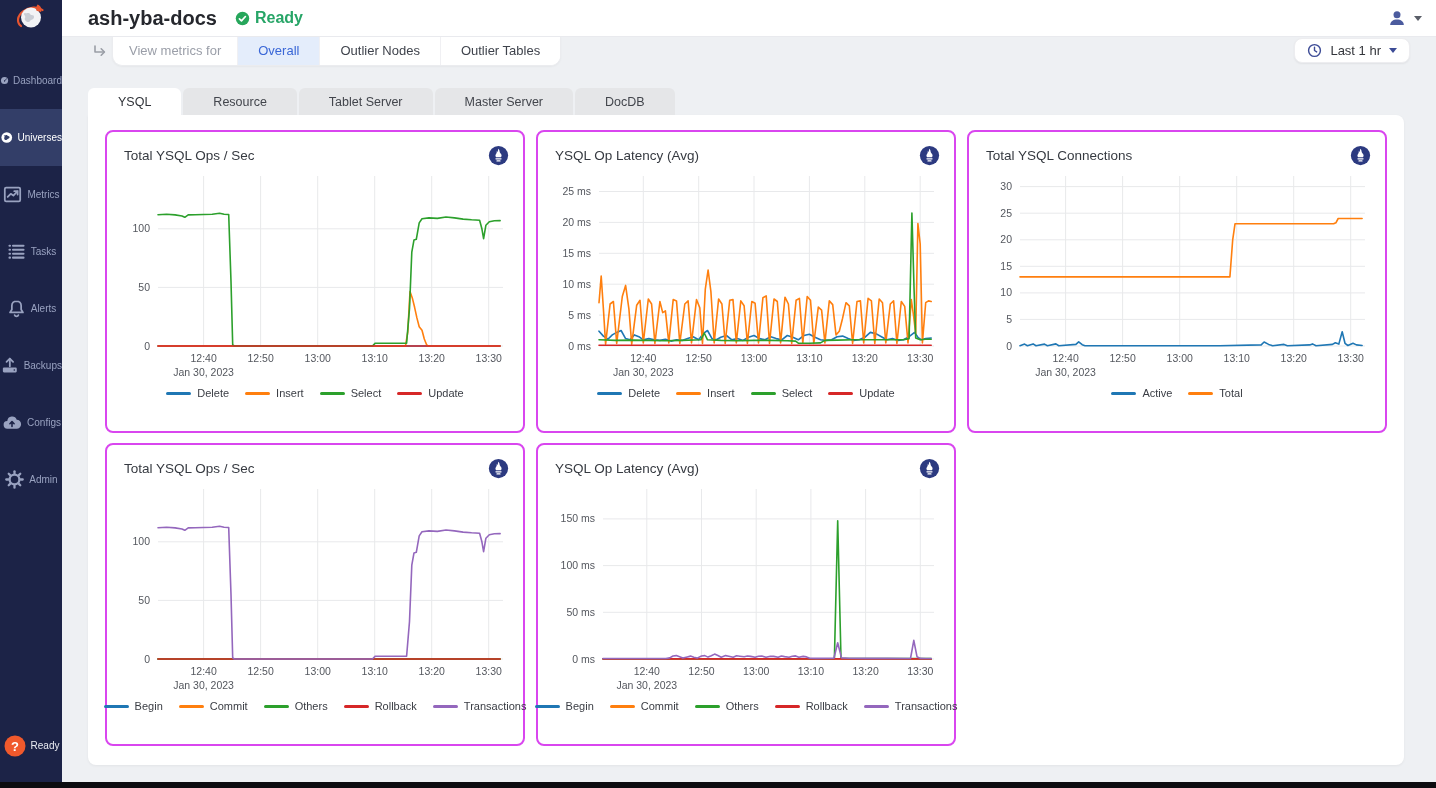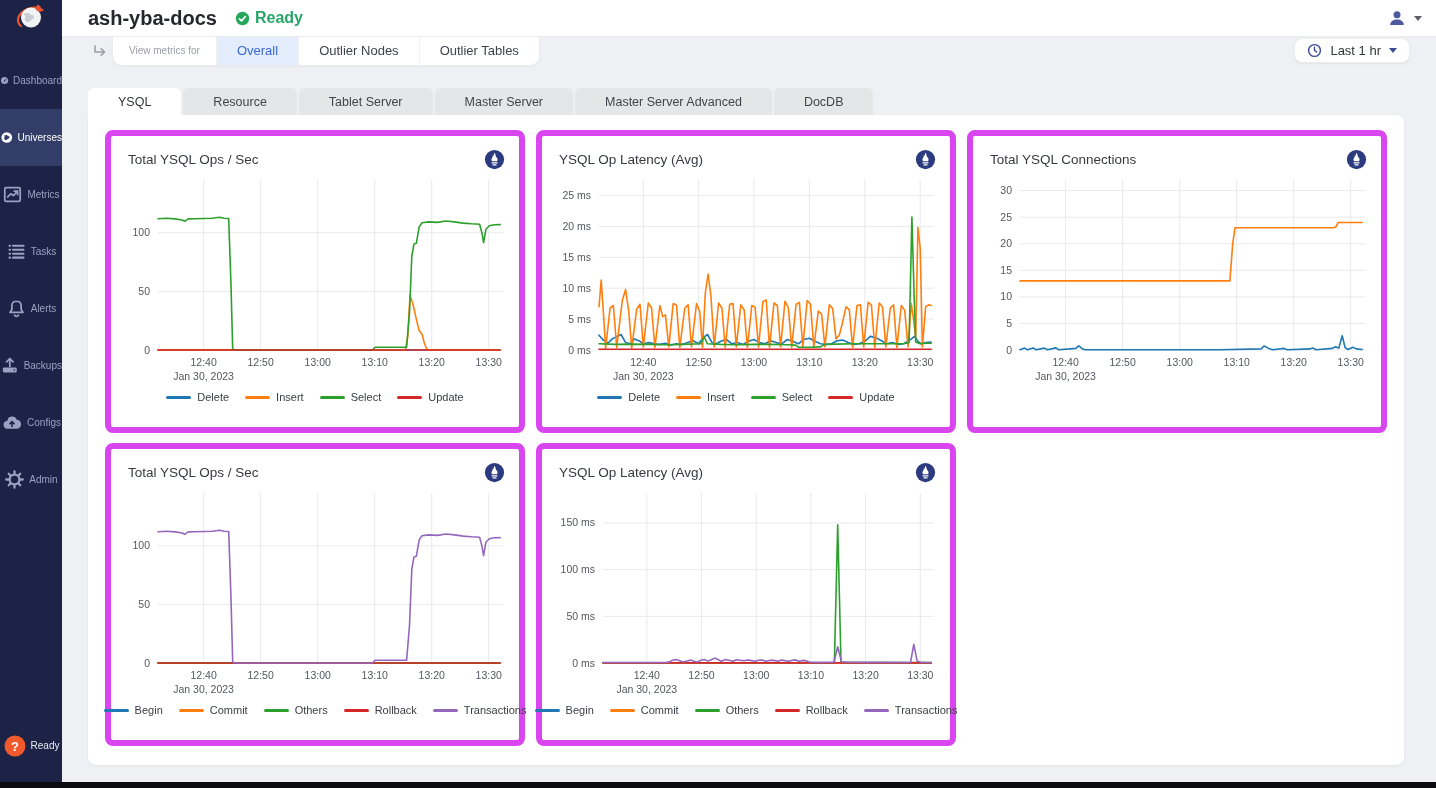--- a/index.html
+++ b/index.html
@@ -22,34 +22,34 @@
   
   .header { position:absolute; left:62px; top:0; right:0; height:36px; background:#fff; display:flex; align-items:center; padding-left:26px; box-shadow:0 1px 0 #e9eaee; z-index:4; }
   .page-title { font-size:20px; font-weight:bold; color:#25272d; }
   .ready-badge { display:flex; align-items:center; gap:5px; margin-left:18px; color:#27a567; font-size:16px; font-weight:bold; }
   .user-box { position:absolute; right:14px; top:0; height:36px; display:flex; align-items:center; gap:7px; cursor:pointer; }
   .caret { width:0; height:0; border-left:4px solid transparent; border-right:4px solid transparent; border-top:5px solid #5a5e68; }
   
   .toolbar { position:absolute; left:62px; top:36px; right:0; height:36px; }
   .return-arrow { position:absolute; left:28px; top:7px; }
   .scope-box { position:absolute; left:50px; top:0; height:30px; background:#fff; border:1px solid #ebecef; border-top:none; border-radius:0 0 10px 10px; display:flex; align-items:stretch; overflow:hidden; box-shadow:0 1px 2px rgba(0,0,0,.04); }
-  .scope-label { color:#9a9ea8; font-size:10px; padding:0 16px; display:flex; align-items:center; }
+  .scope-label { color:#9a9ea8; font-size:13px; padding:0 16px; display:flex; align-items:center; }
   .scope { font-size:13px; padding:0 20px; display:flex; align-items:center; color:#3f434c; border-left:1px solid #f0f0f3; cursor:pointer; background:#fff; }
   .scope.active { background:#e4edfb; color:#3a67d7; }
   .time-pill { position:absolute; right:26px; top:2px; height:25px; background:#fff; border:1px solid #ededf0; border-radius:8px; display:flex; align-items:center; gap:8px; padding:0 12px; font-size:13px; color:#33353b; box-shadow:0 1px 2px rgba(0,0,0,.06); cursor:pointer; }
   .time-pill .caret { border-top-color:#3c4b96; }
   
   .tabs { position:absolute; left:88px; top:88px; display:flex; gap:2px; z-index:3; }
   .tab { height:27px; padding:0 30px; display:flex; align-items:center; font-size:12.5px; color:#42454c; background:#e5e6e8; border-radius:6px 6px 0 0; cursor:pointer; white-space:nowrap; }
   .tab.active { background:#fff; color:#303339; }
   
   .panel { position:absolute; left:88px; top:115px; width:1316px; height:650px; background:#fff; border-radius:0 8px 8px 8px; box-shadow:0 1px 3px rgba(0,0,0,.05); }
   .charts { padding:15px 17px; display:flex; flex-direction:column; gap:10px; }
   .chart-row { display:flex; gap:11px; }
-  .chart-card { width:420px; height:303px; background:#fff; border:6px solid #d946ef; border-radius:8px; position:relative; }
+  .chart-card { width:420px; height:303px; background:#fff; border:2px solid #d946ef; border-radius:8px; position:relative; }
   .card-head { display:flex; justify-content:space-between; align-items:center; padding:13px 14px 0 17px; }
   .card-title { font-size:13.5px; color:#363a41; }
   .prom-icon { cursor:pointer; display:block; }
   svg.plot { display:block; margin:0 auto; }
   .tick-text { font-size:10.5px; fill:#54575e; font-family:"Liberation Sans",sans-serif; }
   .legend { display:flex; justify-content:center; align-items:center; gap:16px; margin-top:5px; }
   .lg-item { display:flex; align-items:center; cursor:pointer; }
   .lg-line { width:25px; height:3px; border-radius:2px; display:inline-block; margin-right:6px; }
   .lg-label { font-size:11px; color:#3a3d44; }
   
@@ -192,21 +192,20 @@
     <span>Last 1 hr</span>
     <span class="caret"></span>
   </div>
 </div>
 
 <div class="tabs">
   <div class="tab active">YSQL</div>
   <div class="tab">Resource</div>
   <div class="tab">Tablet Server</div>
   <div class="tab">Master Server</div>
-  <div class="tab">Master Server Advanced</div>
   <div class="tab">DocDB</div>
 </div>
 
 <div class="panel">
   <div class="charts">
     <div class="chart-row" id="charts-row1">
         <div class="chart-card">
           <div class="card-head">
             <span class="card-title">Total YSQL Ops / Sec</span>
             <svg class="prom-icon" width="21" height="21" viewBox="0 0 24 24">
@@ -354,20 +353,30 @@
             <line x1="40" x2="385" y1="73.8" y2="73.8" stroke="#e8e9eb" stroke-width="1"></line>
             <text class="tick-text" x="32" y="77.3" text-anchor="end">20</text>
             <line x1="40" x2="385" y1="47.2" y2="47.2" stroke="#e8e9eb" stroke-width="1"></line>
             <text class="tick-text" x="32" y="50.7" text-anchor="end">25</text>
             <line x1="40" x2="385" y1="20.6" y2="20.6" stroke="#e8e9eb" stroke-width="1"></line>
             <text class="tick-text" x="32" y="24.1" text-anchor="end">30</text>
             <text class="tick-text" x="85.6" y="210" text-anchor="middle">Jan 30, 2023</text>
             <polyline points="40.0,179.7 44.6,178.1 47.4,179.7 53.1,177.9 56.0,179.7 64.5,178.1 67.4,179.7 75.9,177.9 78.8,179.7 95.9,178.4 98.7,175.8 102.2,178.7 105.0,179.7 125.5,179.7 182.6,179.7 239.6,179.7 281.2,178.9 284.1,176.0 288.6,178.4 292.6,179.7 304.0,178.4 307.4,179.7 329.7,178.9 332.5,177.9 336.0,179.7 352.5,178.4 355.3,176.8 358.8,178.1 362.2,165.7 365.0,177.3 367.9,179.5 373.0,177.3 376.4,178.9 382.1,179.5" fill="none" stroke="#1f77b4" stroke-width="1.6" stroke-linejoin="round" stroke-linecap="round"></polyline>
             <polyline points="40.0,110.9 249.9,110.9 252.7,73.8 255.0,57.8 353.6,57.8 355.9,56.8 358.2,52.5 382.1,52.5" fill="none" stroke="#ff7f0e" stroke-width="1.6" stroke-linejoin="round" stroke-linecap="round"></polyline>
           </svg>
+          <div class="legend">
+            <span class="lg-item">
+              <span class="lg-line" style="background:#1f77b4"></span>
+              <span class="lg-label">Active</span>
+            </span>
+            <span class="lg-item">
+              <span class="lg-line" style="background:#ff7f0e"></span>
+              <span class="lg-label">Total</span>
+            </span>
+          </div>
         </div>
       </div>
     <div class="chart-row" id="charts-row2">
         <div class="chart-card">
           <div class="card-head">
             <span class="card-title">Total YSQL Ops / Sec</span>
             <svg class="prom-icon" width="21" height="21" viewBox="0 0 24 24">
               <circle cx="12" cy="12" r="11" fill="#2c3a80"></circle>
               <path d="M12 4.2c1.7 1.9.9 3.4 1.8 4.7.8 1.1 1.7 1.7 1.7 3.2 0 .8-.3 1.4-.8 1.9H9.3a2.8 2.8 0 0 1-.8-1.9c0-1.1.7-1.7 1.2-2.7.5-1 .4-1.9.3-2.9.7.4 1.1 1 1.3 1.8.4-1.3-.5-2.7.7-4.1z" fill="#fff"></path>
               <rect x="8.4" y="15.1" width="7.2" height="1.5" rx=".75" fill="#fff"></rect>

